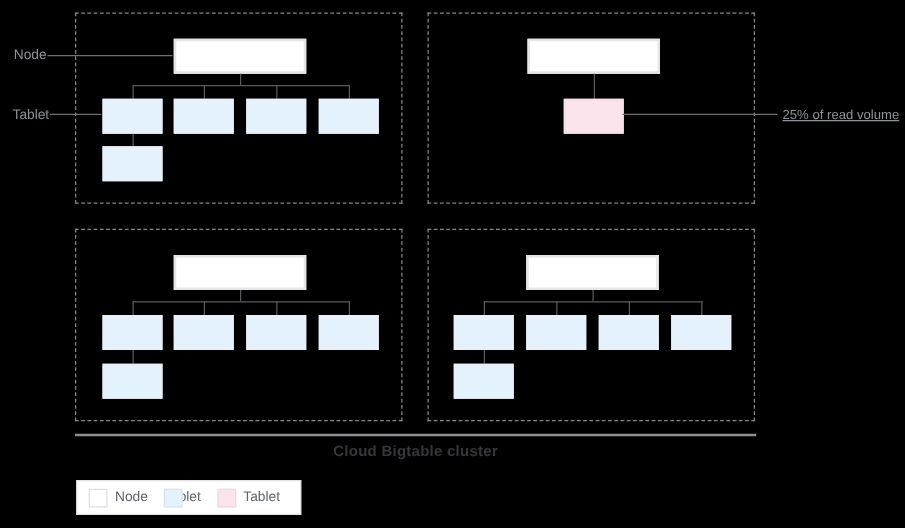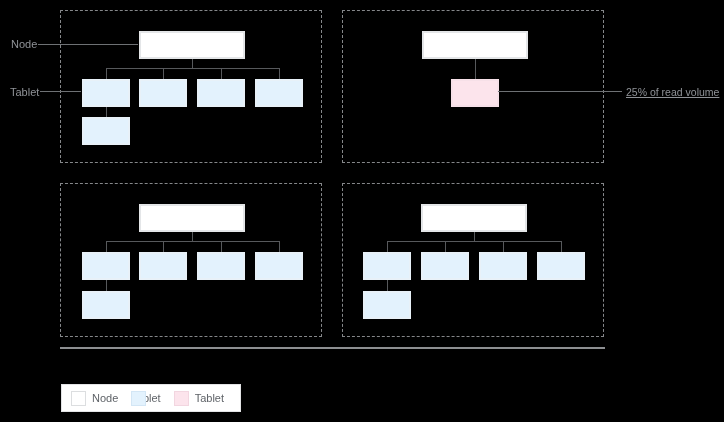--- a/index.html
+++ b/index.html
@@ -148,20 +148,21 @@
   <div class="side-label" style="left:11px; top:38px;">Node</div>
   <div class="leader" style="left:38px; top:44px; width:100px;"></div>
 
   <div class="side-label" style="left:10px; top:86px;">Tablet</div>
   <div class="leader" style="left:40px; top:91px; width:41px;"></div>
 
   <div class="leader" style="left:498px; top:91px; width:124px;"></div>
   <div class="side-label" style="left:626px; top:86px; font-size:10.5px;text-decoration:underline;">25% of read volume</div>
 
   <div id="cluster-line"></div>
+  <div id="cluster-label">Cloud Bigtable cluster</div>
 
   <div id="legend">
     <div class="legend-item">
       <span class="swatch node"></span>
       <span class="lbl">Node</span>
     </div>
     <div class="legend-item">
       <span class="swatch tablet"></span>
       <span class="lbl">Tablet</span>
     </div>

